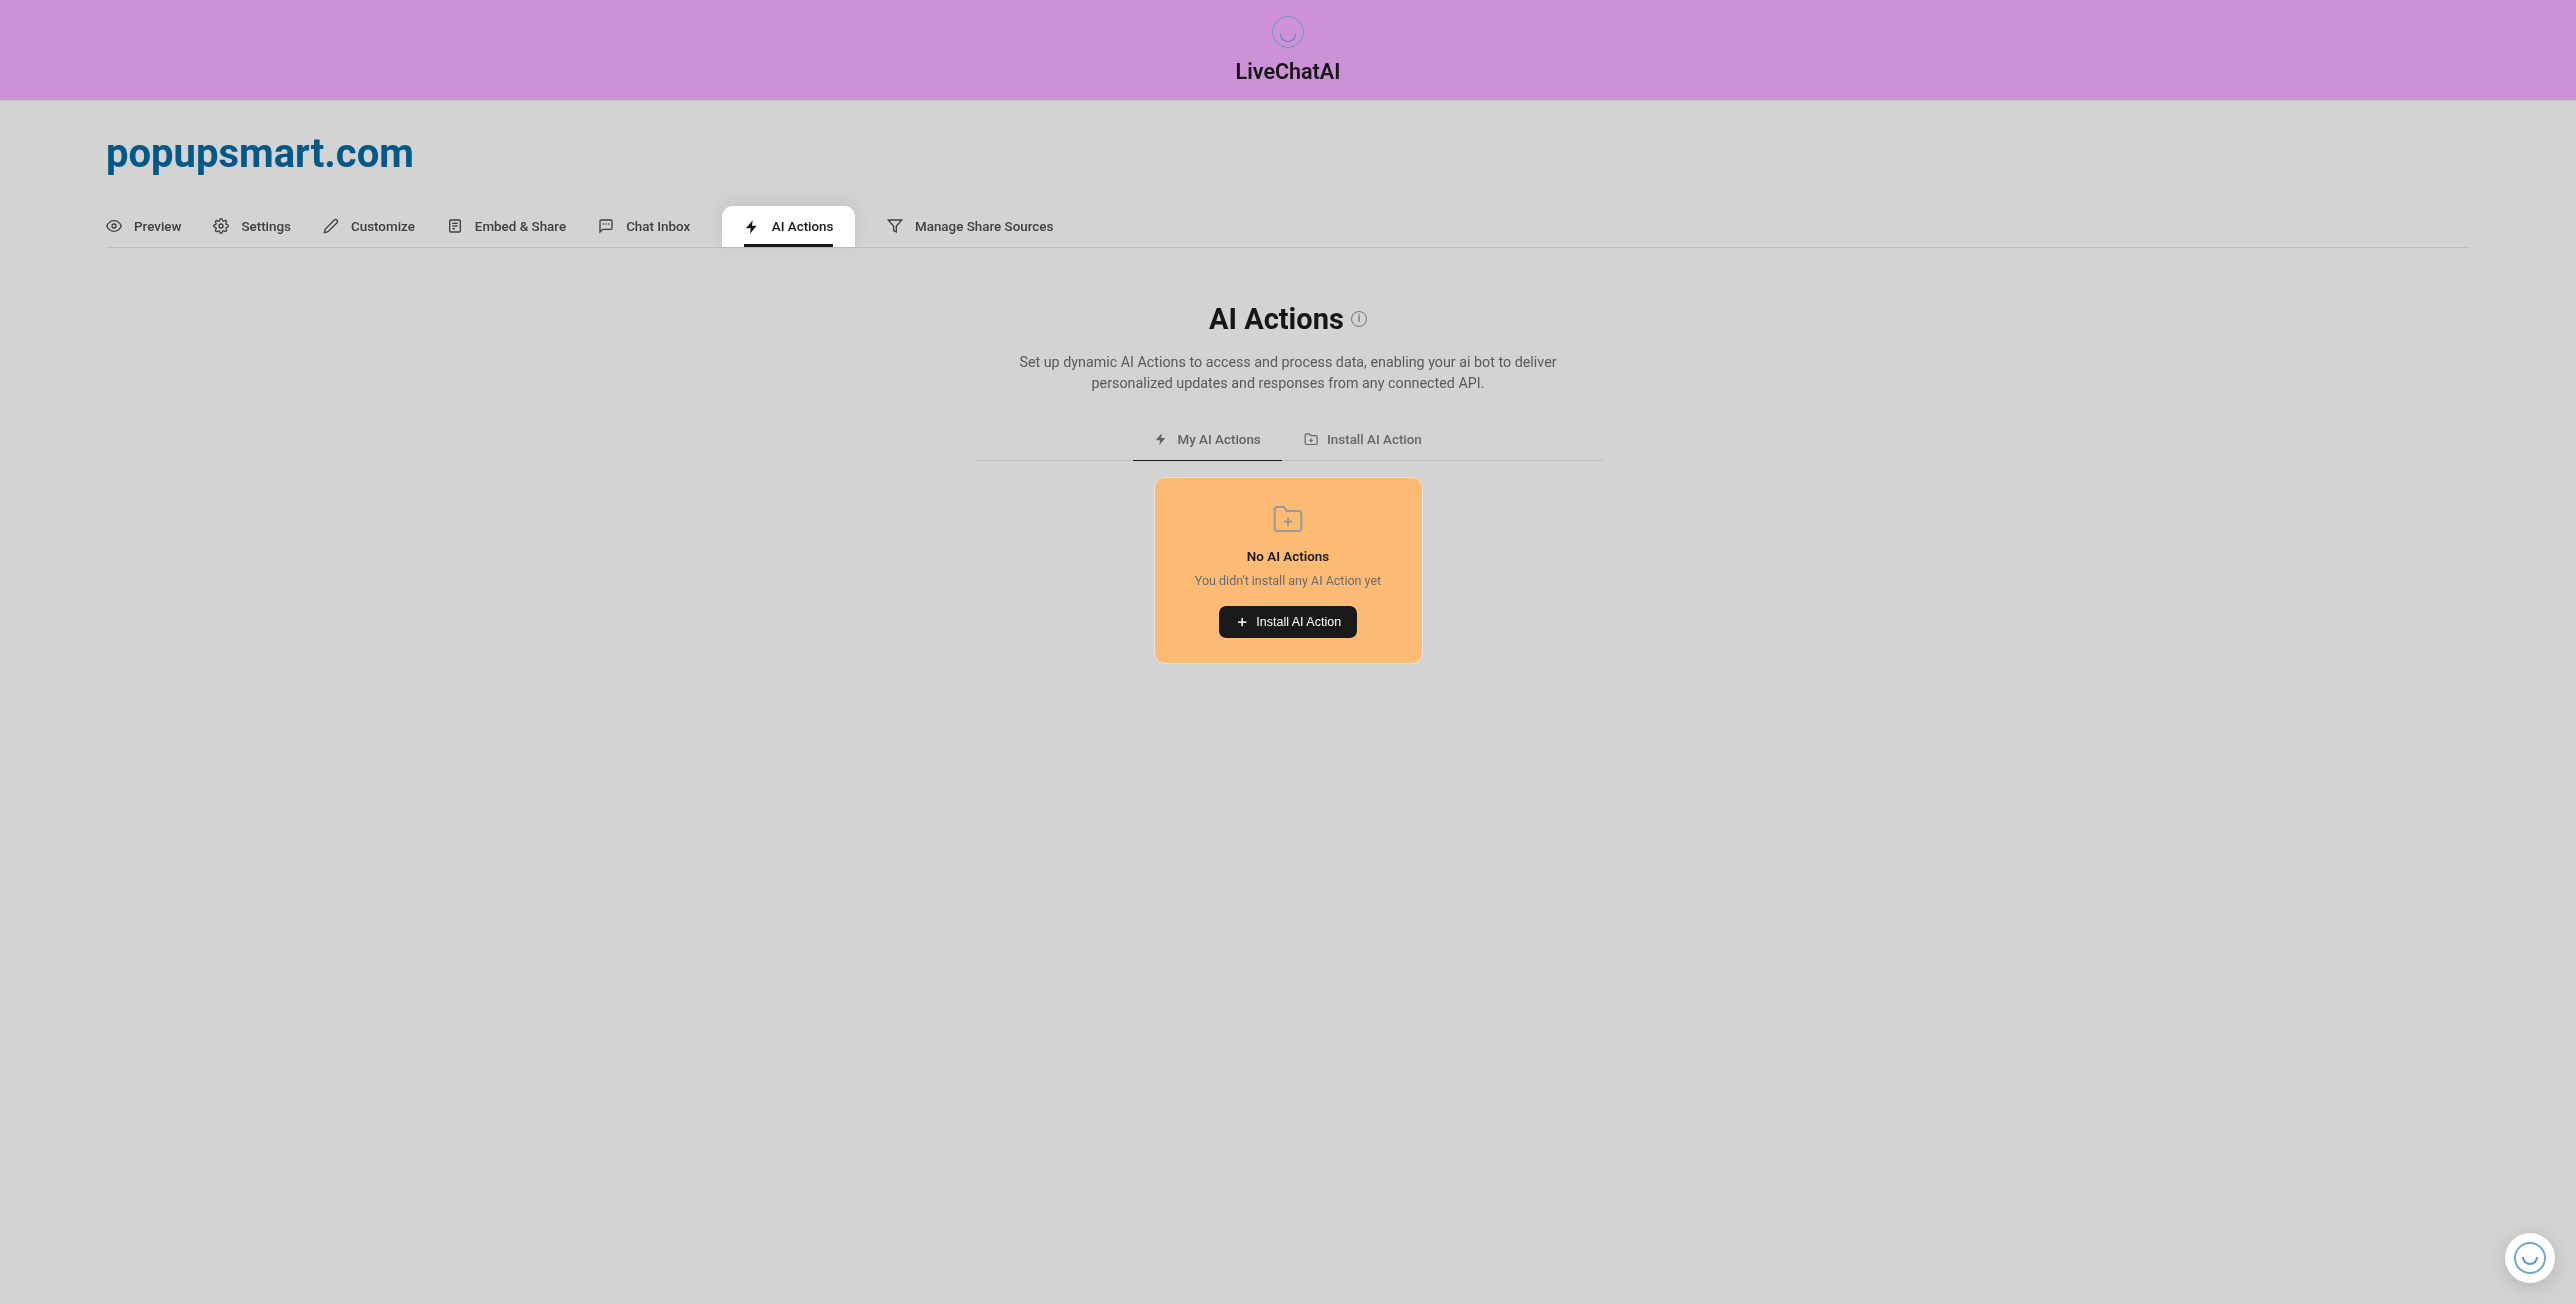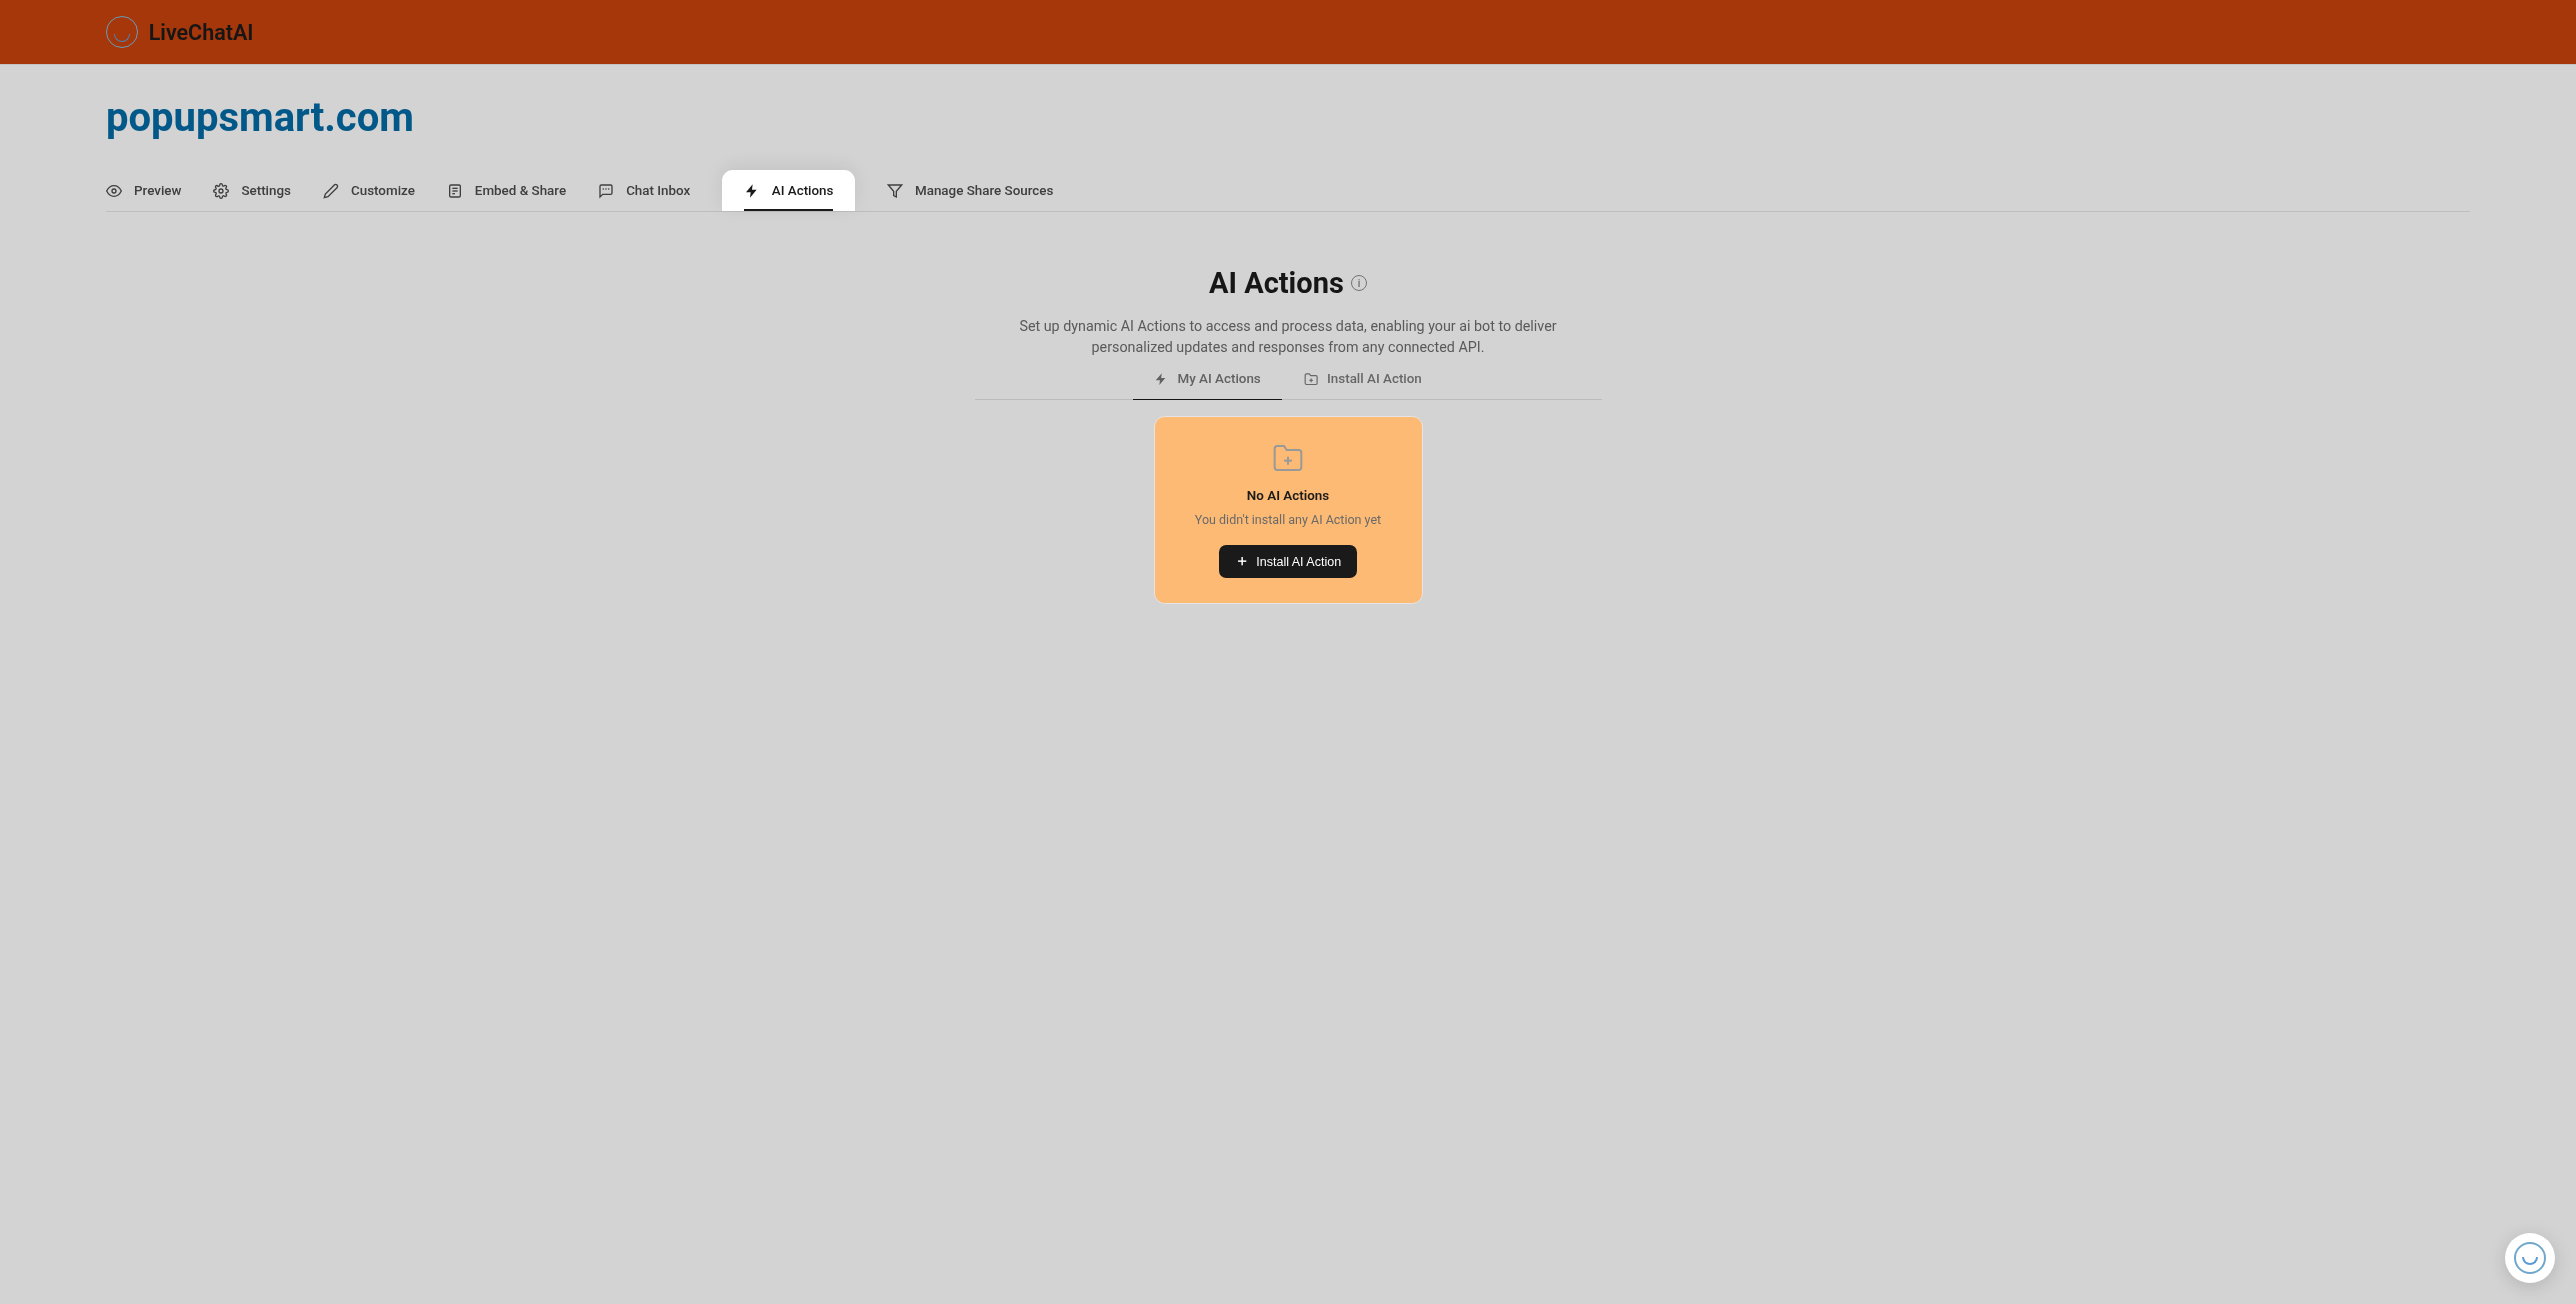--- a/index.html
+++ b/index.html
@@ -21,26 +21,27 @@
       top: 0;
       left: 0;
       right: 0;
       bottom: 0;
       background: rgba(0,0,0,0.15);
       z-index: 1;
       pointer-events: none;
     }
 
     .header {
-      background: #c2410c;
+      background: #f0abfc;
       border-bottom: 0.9px solid #e5e5e5;
       padding: 16px 106px;
       display: flex;
       align-items: center;
       gap: 10.7px;
+      flex-direction: column;
     }
 
     .logo-circle {
       width: 32px;
       height: 32px;
       border: 1.8px solid #7cb8d8;
       border-radius: 50%;
       display: flex;
       align-items: flex-end;
       justify-content: center;
@@ -157,20 +158,21 @@
       color: #888;
       font-weight: 600;
     }
 
     .main-desc {
       font-size: 14.3px;
       color: #6a6a6a;
       text-align: center;
       max-width: 555px;
       line-height: 1.5;
+      margin-bottom: 25px;
     }
 
     .sub-tabs {
       display: flex;
       align-items: center;
       gap: 0;
       border-bottom: 0.9px solid #ddd;
       width: 627px;
     }
 

